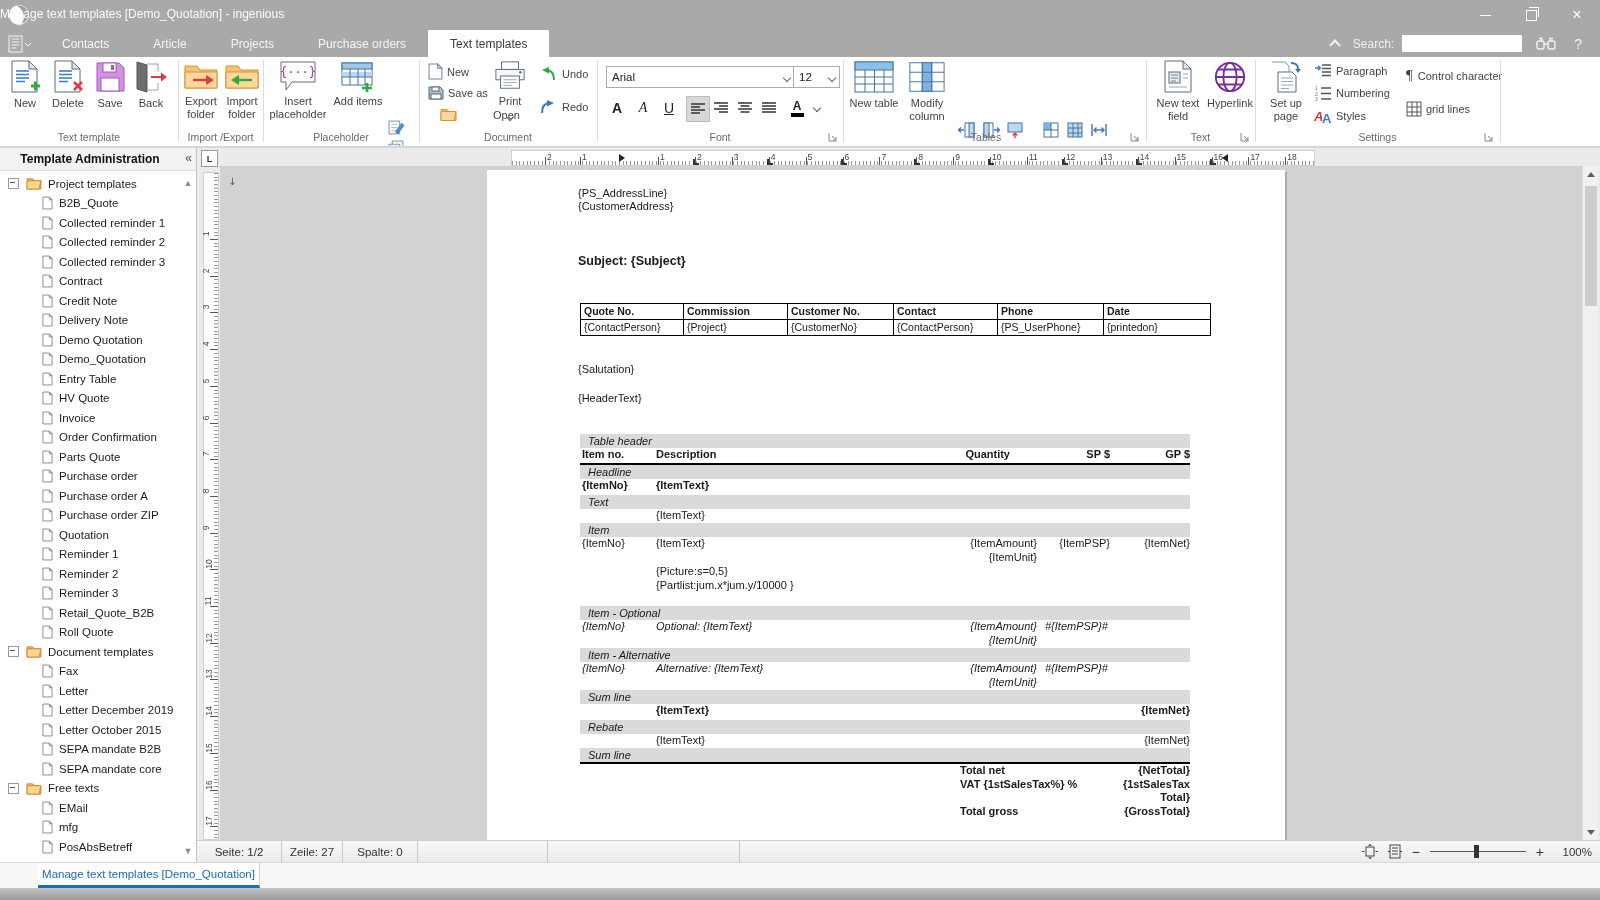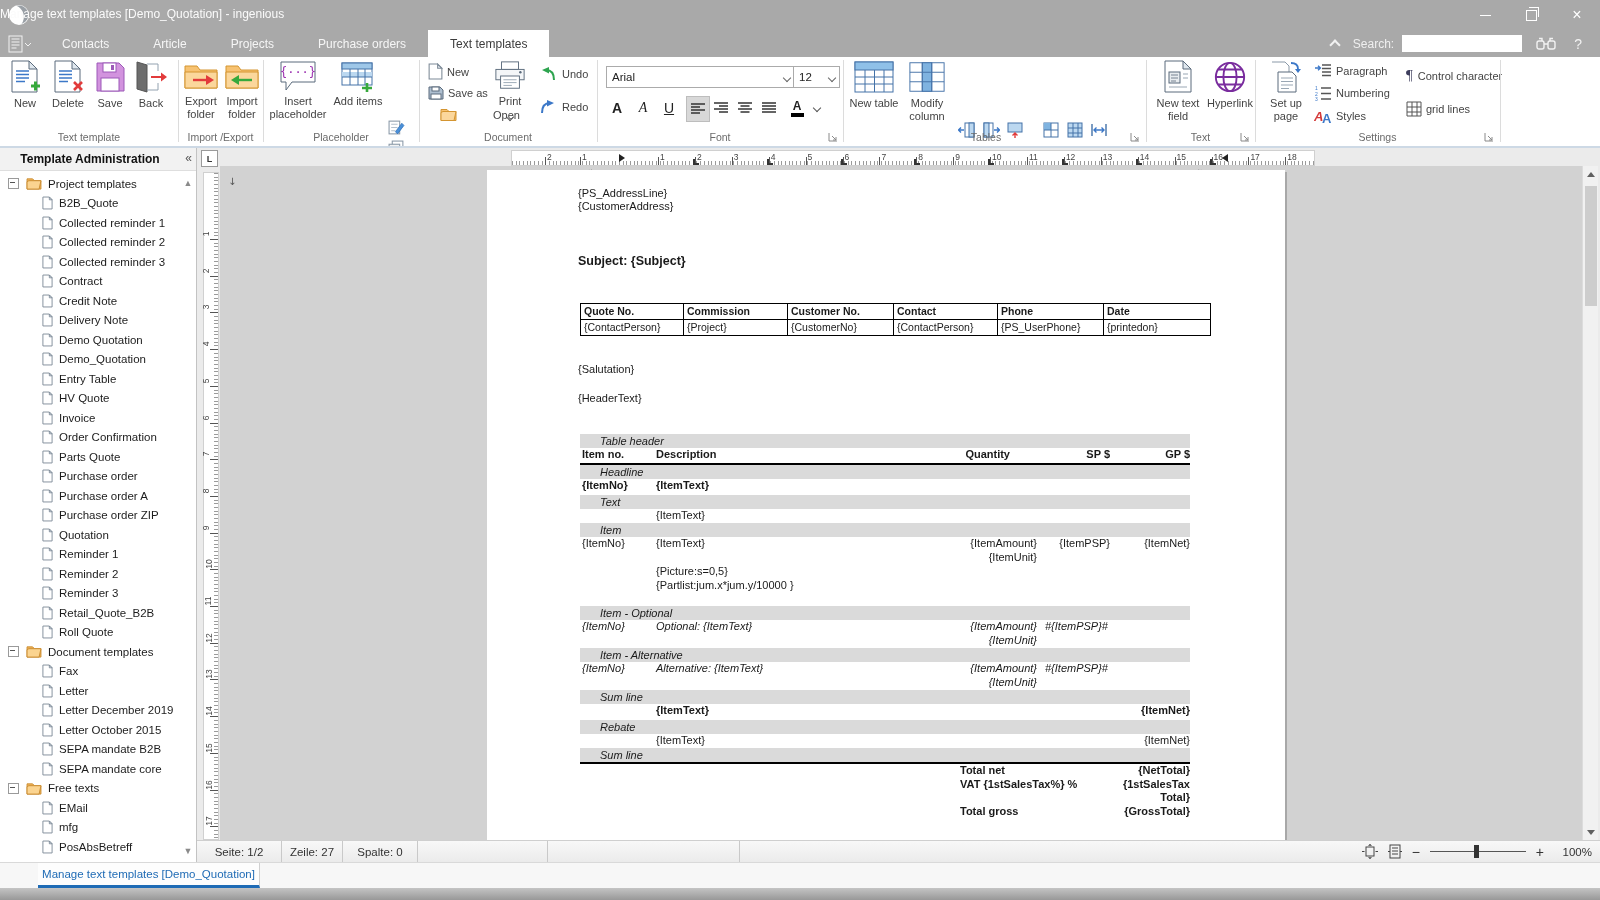--- a/index.html
+++ b/index.html
@@ -89,21 +89,21 @@
 
   
   .page{position:absolute;left:267px;top:4px;width:798px;height:670px;background:#fff;box-shadow:2px 2px 0 #a8a8a8;overflow:hidden;
         font-size:11px;color:#1a1a1a;line-height:1.25;}
   .p-line{position:absolute;left:91px;white-space:pre;}
   .p-subject{position:absolute;left:91px;top:84px;font-weight:bold;font-size:12.5px;}
   .info-table{position:absolute;left:93px;top:133px;border-collapse:collapse;table-layout:fixed;}
   .info-table td{border:1px solid #000;font-size:10.5px;padding:1px 3px;height:13px;white-space:nowrap;overflow:hidden;}
   .info-table tr.hd td{font-weight:bold;}
   .items{position:absolute;left:93px;top:264px;width:610px;}
-  .t-band{height:14px;background:#dadada;font-style:italic;font-size:11px;padding-left:20px;box-sizing:border-box;line-height:14px;}
+  .t-band{height:14px;background:#dadada;font-style:italic;font-size:11px;padding-left:8px;box-sizing:border-box;line-height:14px;}
   .t-cols{position:relative;height:15px;border-bottom:2px solid #000;font-weight:bold;}
   .t-gap{height:13px;}
   .t-row{position:relative;min-height:14px;}
   .t-row.two{min-height:28px;}
   .t-row.bold{font-weight:bold;min-height:16px;}
   .t-row.italic{font-style:italic;}
   .t-no{position:absolute;left:2px;top:0;}
   .t-desc{margin-left:76px;}
   .t-cols .t-desc{position:absolute;left:76px;margin:0;}
   .t-qty{position:absolute;left:300px;top:0;width:157px;text-align:right;}

